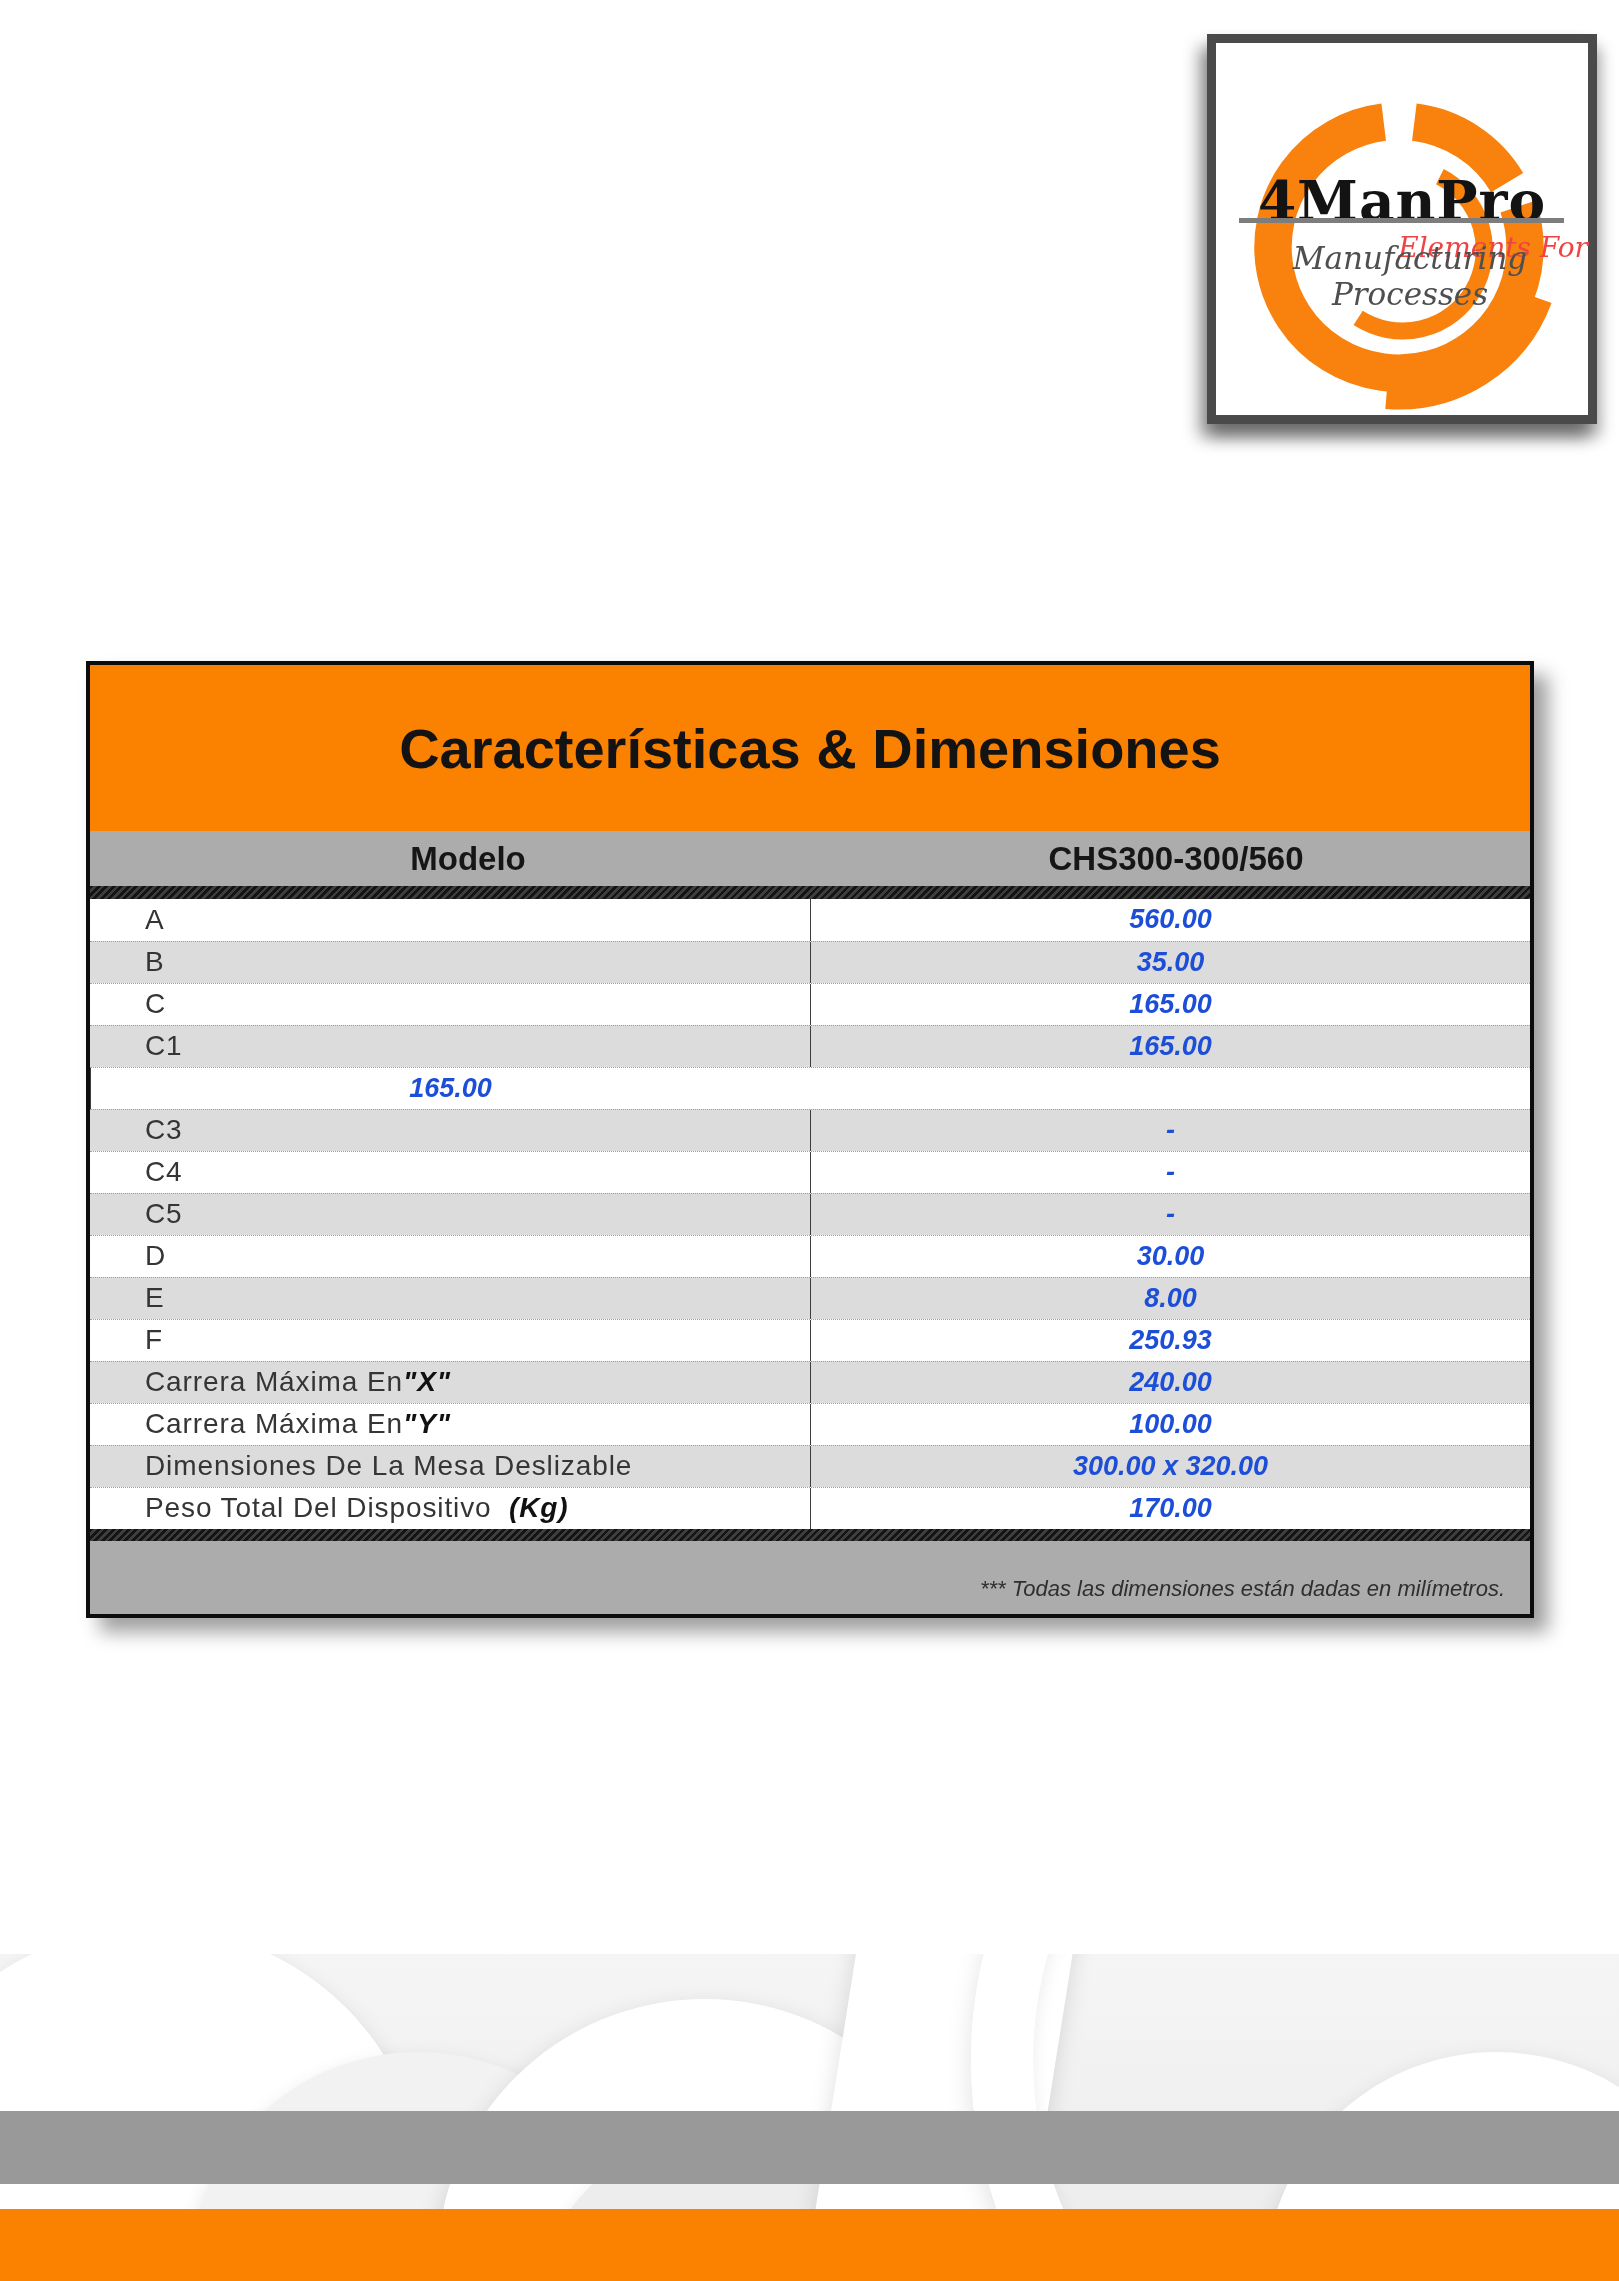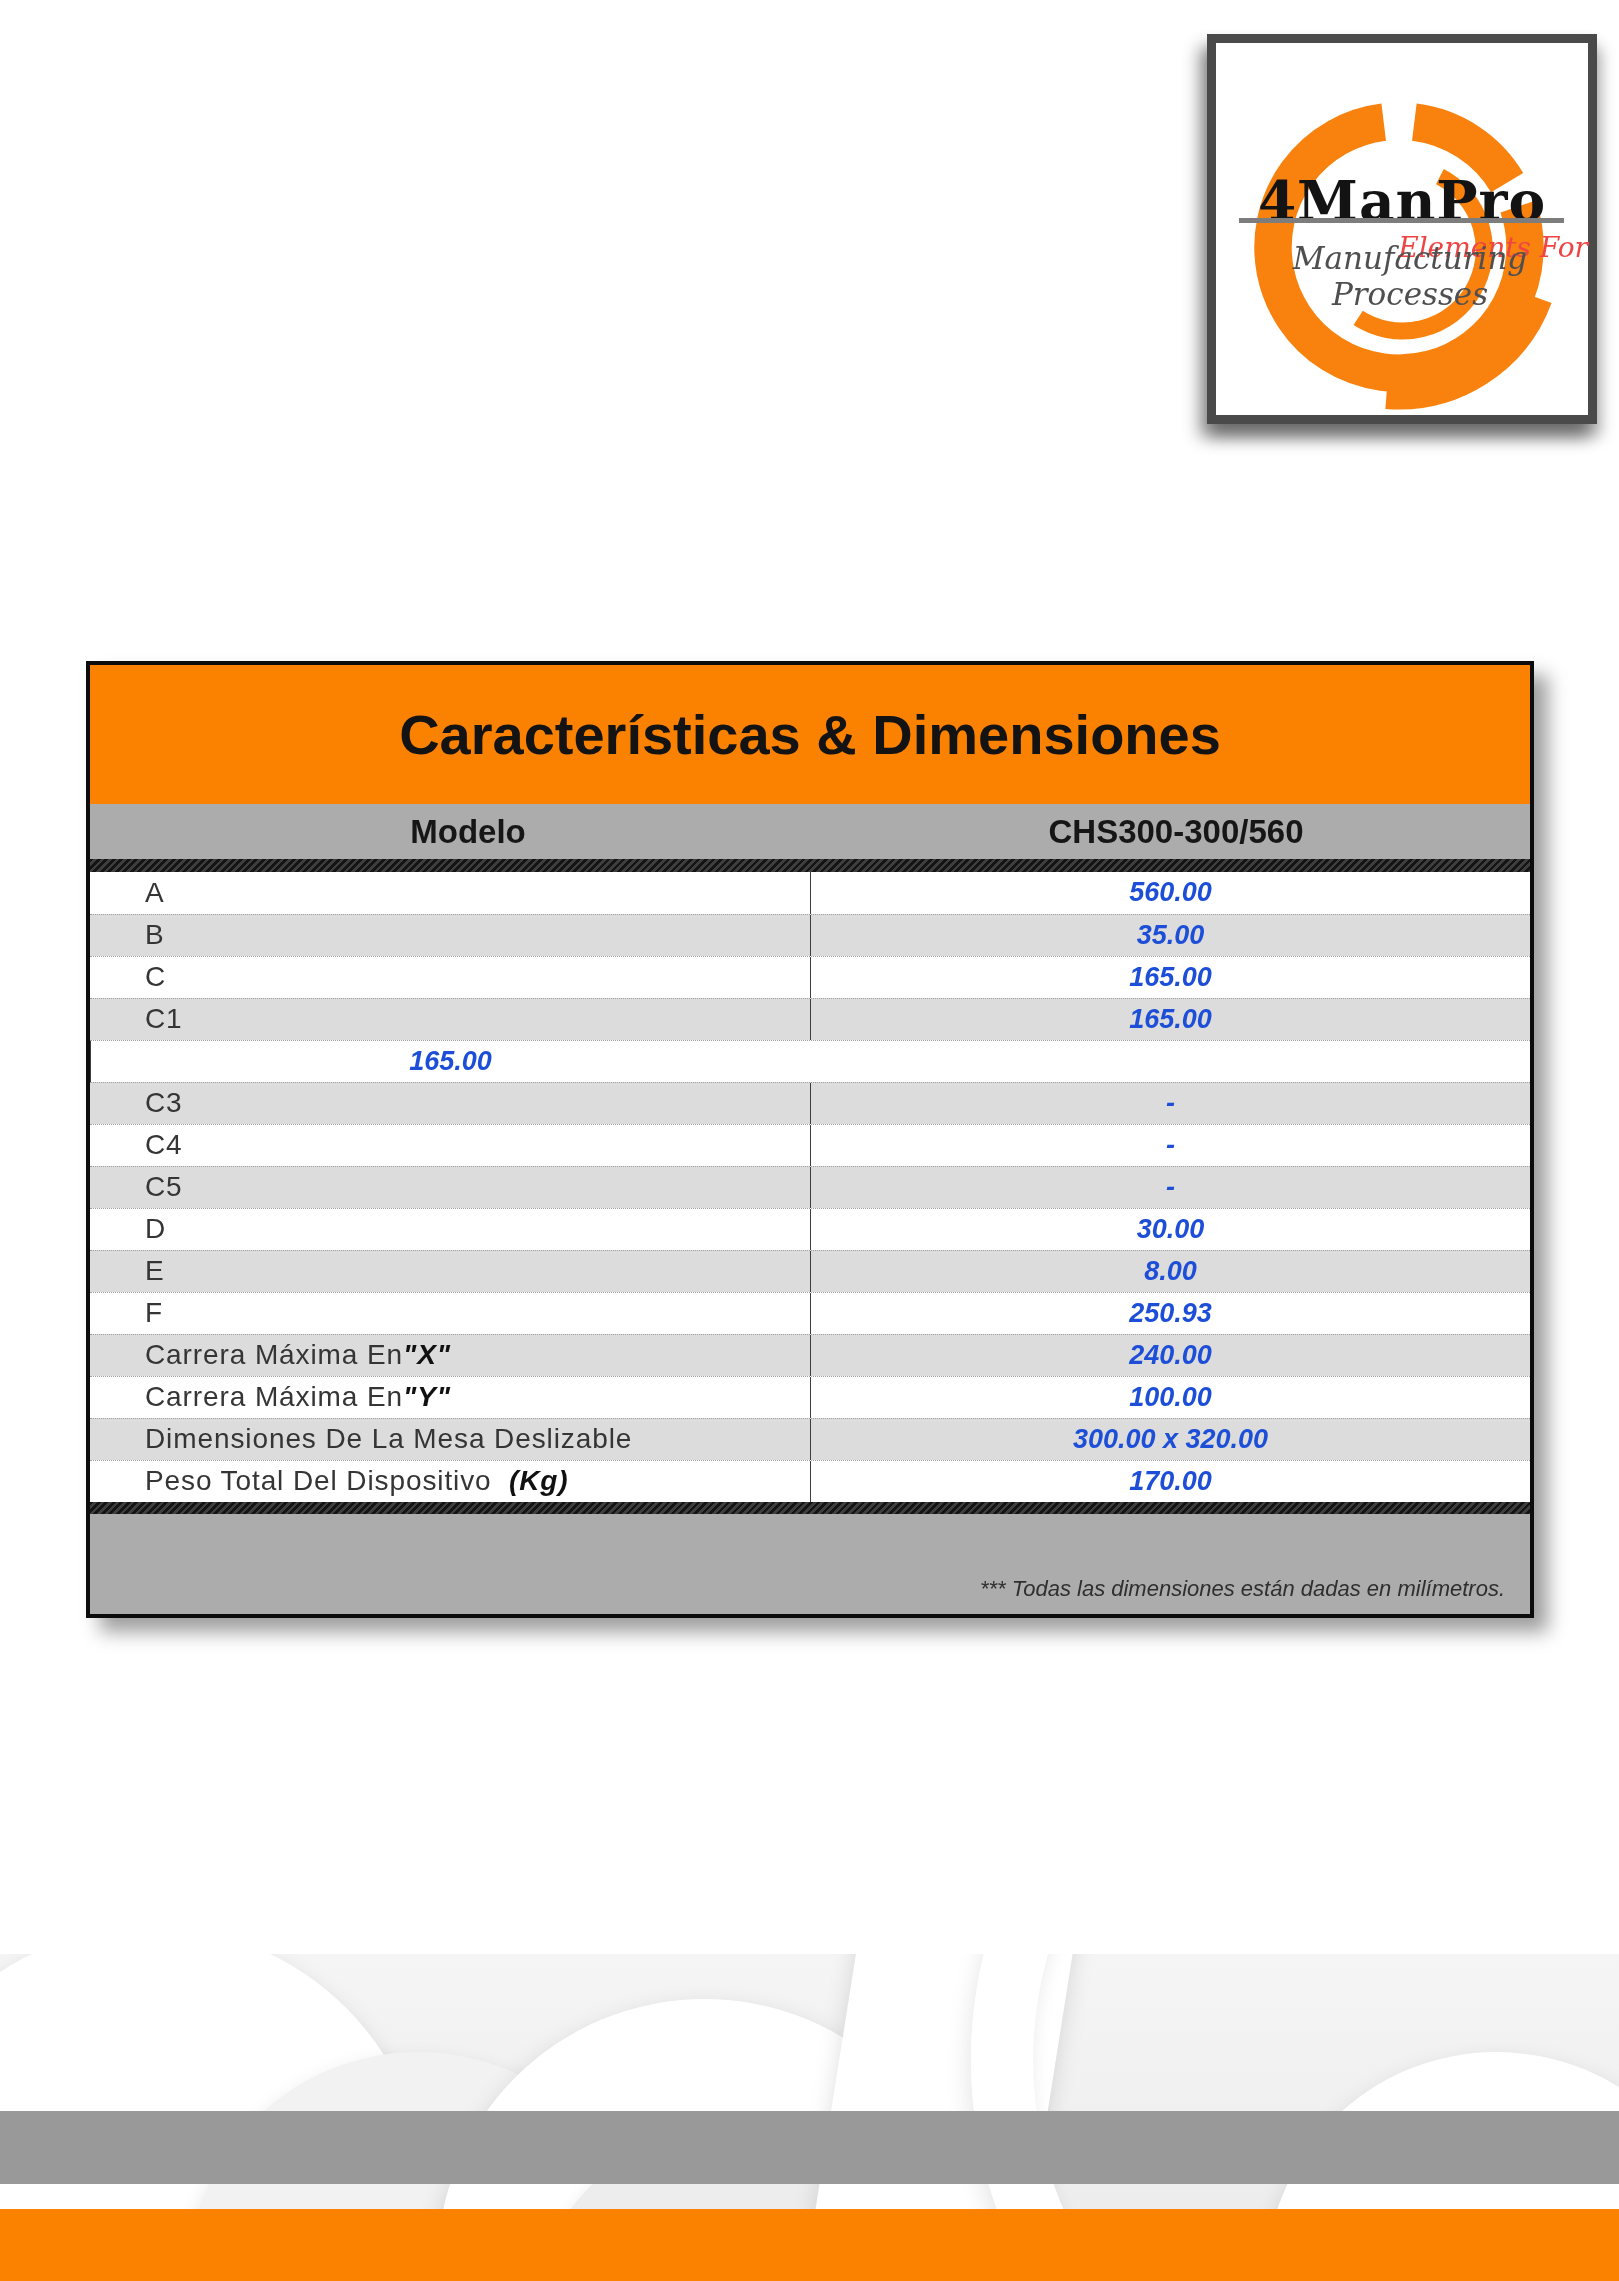--- a/index.html
+++ b/index.html
@@ -17,21 +17,21 @@
   .logo-rule{position:absolute;left:23px;top:175px;width:325px;height:5.3px;background:#7d7d7d;}
   .logo-tag1{position:absolute;left:0;top:188px;width:100%;text-align:right;
     font-family:"DejaVu Serif",serif;font-style:italic;font-size:28px;color:#ef4444;}
   .logo-tag2{position:absolute;left:0;top:197px;width:100%;text-align:center;
     font-family:"DejaVu Serif",serif;font-style:italic;font-size:31px;color:#4f4f4f;padding-left:8px;}
 
   
   .spec-table{position:absolute;left:86px;top:661px;width:1440px;height:949px;
     border:4.5px solid #0c0c0c;background:#fff;display:flex;flex-direction:column;
     box-shadow:14.3px 14.3px 18px rgba(0,0,0,.38);}
-  .title-band{height:139px;background:#fb8200;display:flex;align-items:center;justify-content:center;}
+  .title-band{height:166px;background:#fb8200;display:flex;align-items:center;justify-content:center;}
   .title-band .t{font-size:56px;font-weight:bold;color:#131313;letter-spacing:0;}
   .model-band{height:55px;background:#acacac;display:flex;padding-left:24px;}
   .model-band>div{width:50%;display:flex;align-items:center;justify-content:center;
     font-size:33px;font-weight:bold;color:#161616;}
   .hatch{height:12.5px;background:repeating-linear-gradient(135deg,#141414 0 2.7px,#3e3e3e 2.7px 5.3px);}
   .rows{flex:0 0 auto;display:flex;flex-direction:column;}
   .trow{height:42px;display:flex;box-sizing:border-box;}
   .trow + .trow{border-top:1.8px dotted #9e9e9e;}
   .trow.alt{background:#dcdcdc;}
   .tlabel{width:50%;box-sizing:border-box;padding-left:55px;display:flex;align-items:center;

